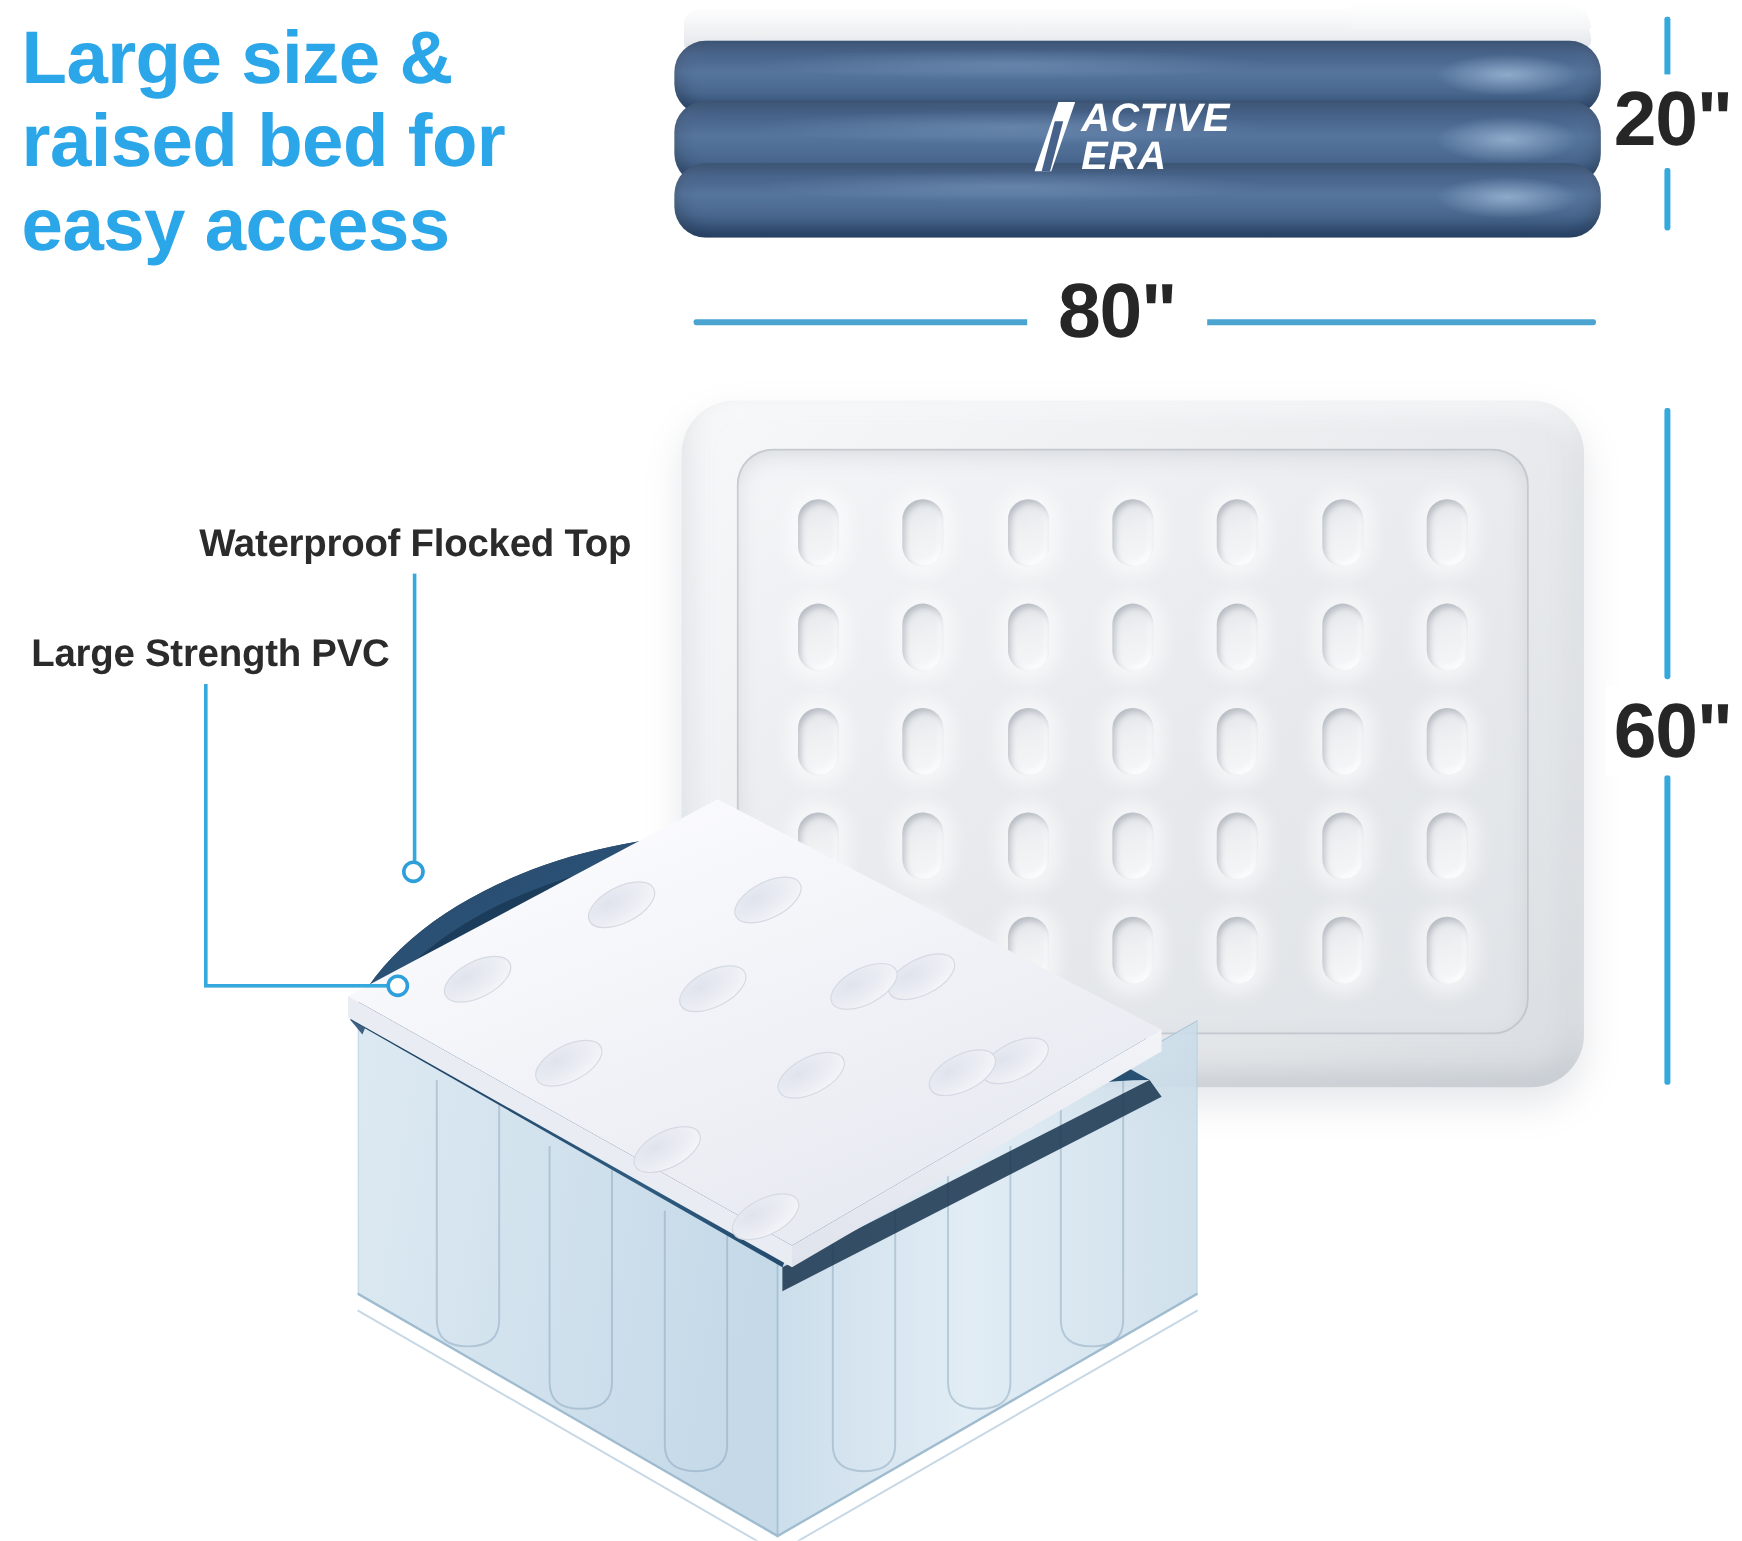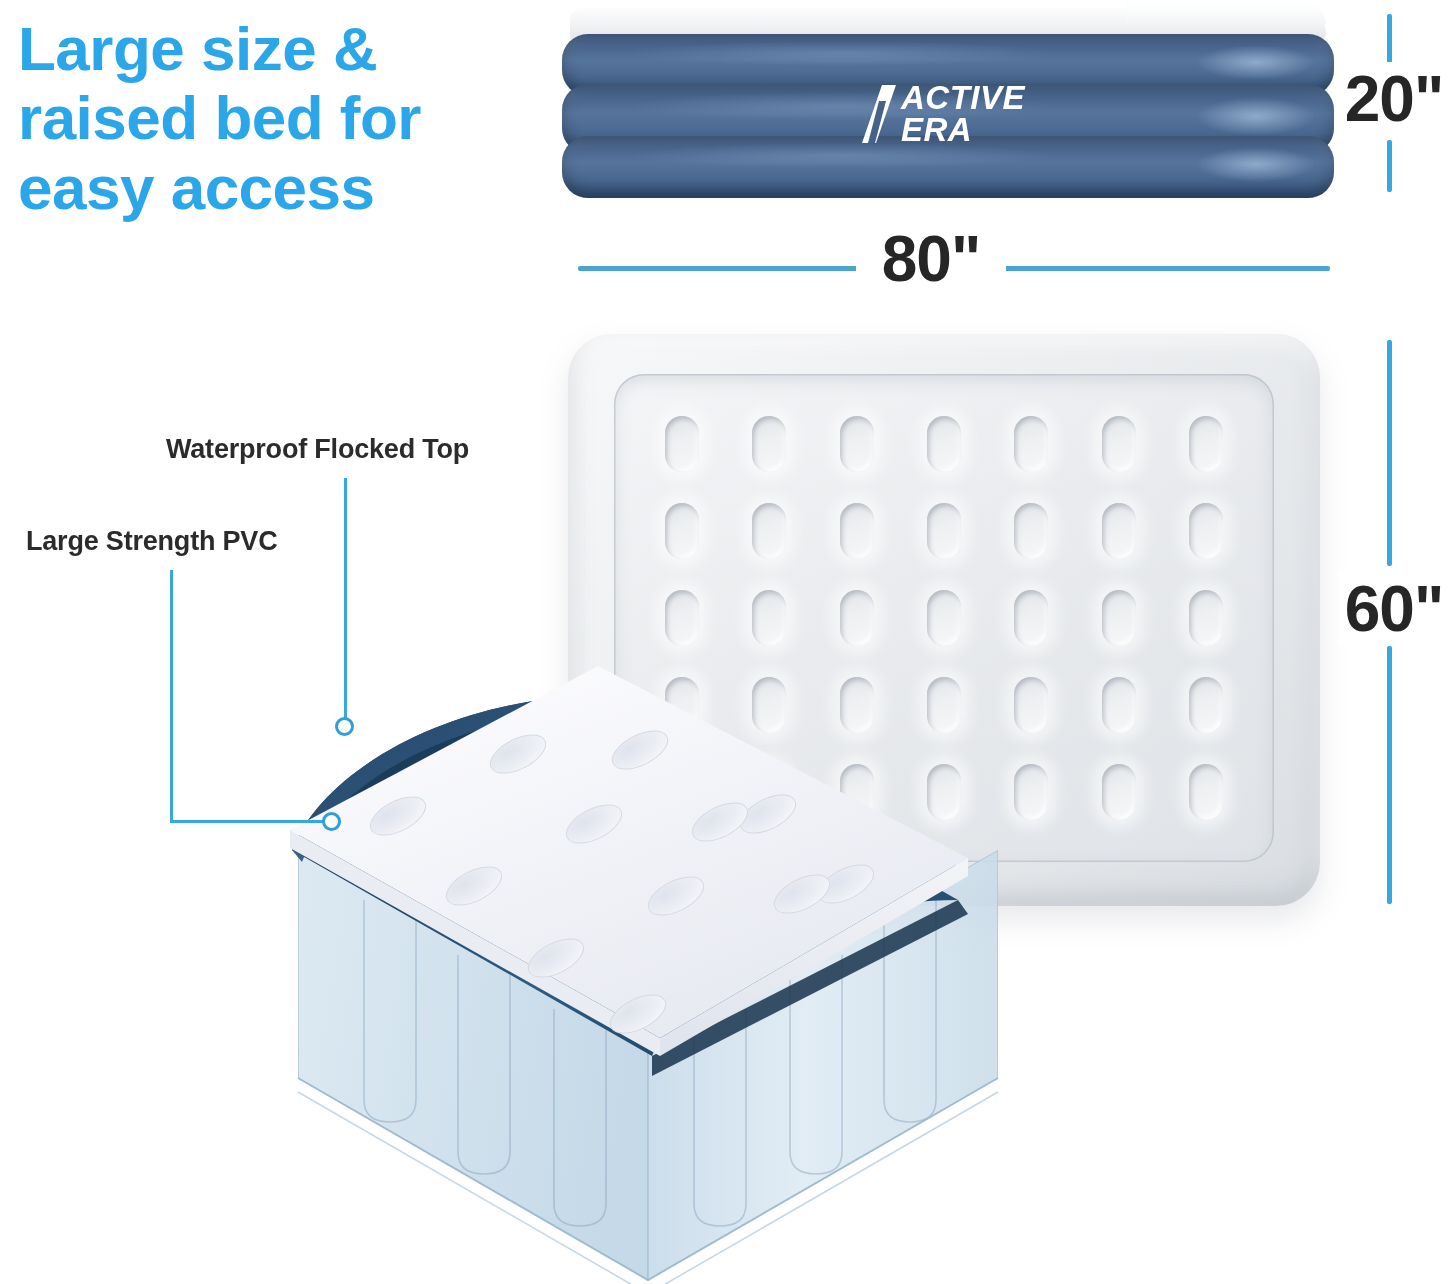--- a/index.html
+++ b/index.html
@@ -23,21 +23,21 @@
   #dim20{left:1340px;top:62px;width:108px;font-size:64px;z-index:6;}
   #dim60{left:1338px;top:572px;width:112px;font-size:64px;z-index:6;}
   #dim80{left:856px;top:222px;width:150px;font-size:64px;z-index:6;}
 
   .dim-line-v{position:absolute;width:5px;background:#35a8dd;border-radius:2px;}
   .dim-line-h{position:absolute;height:5px;background:#4ba3cf;border-radius:2px;}
 
   
   .callout{
     position:absolute;font-family:"Liberation Sans",sans-serif;
-    font-weight:bold;font-size:27px;color:#2b2b2b;white-space:nowrap;
+    font-weight:bold;font-size:32px;color:#2b2b2b;white-space:nowrap;
     letter-spacing:-0.2px;
   }
   #co-flock{left:166px;top:434px;}
   #co-pvc{left:26px;top:526px;}
 
   .lead{position:absolute;background:#35a8dd;}
   .lead-v{width:3px;}
   .lead-h{height:3px;}
   .lead-dot{
     position:absolute;width:19px;height:19px;border-radius:50%;

